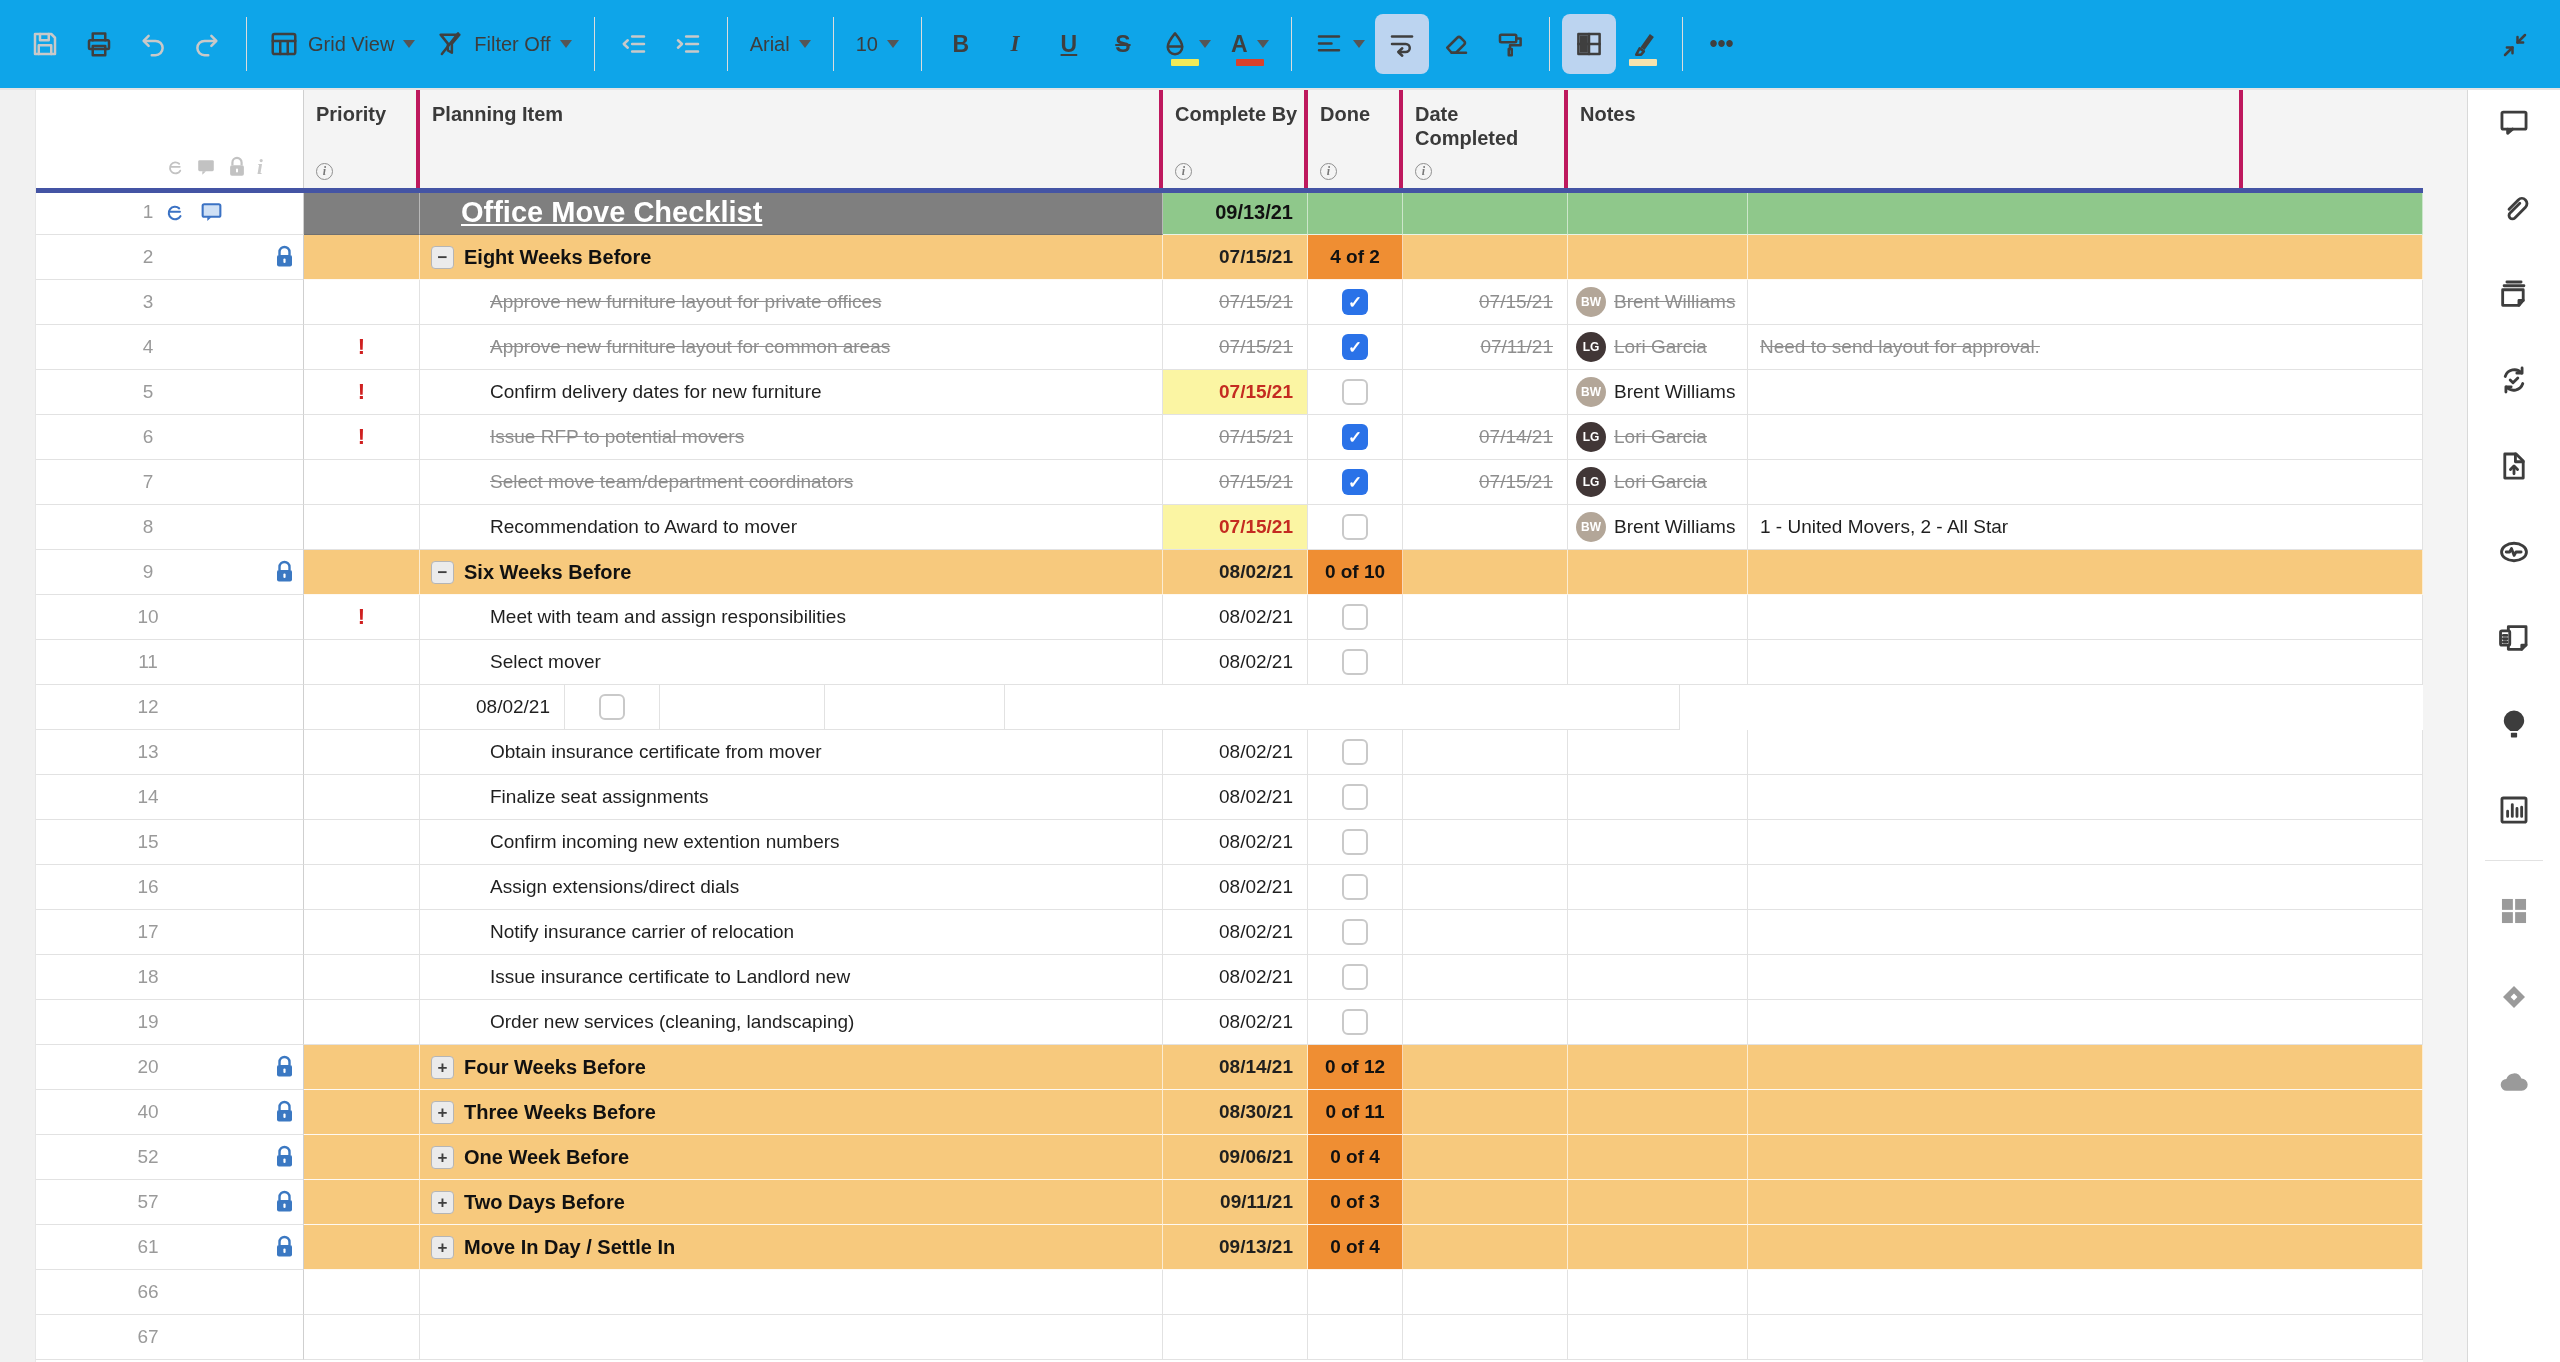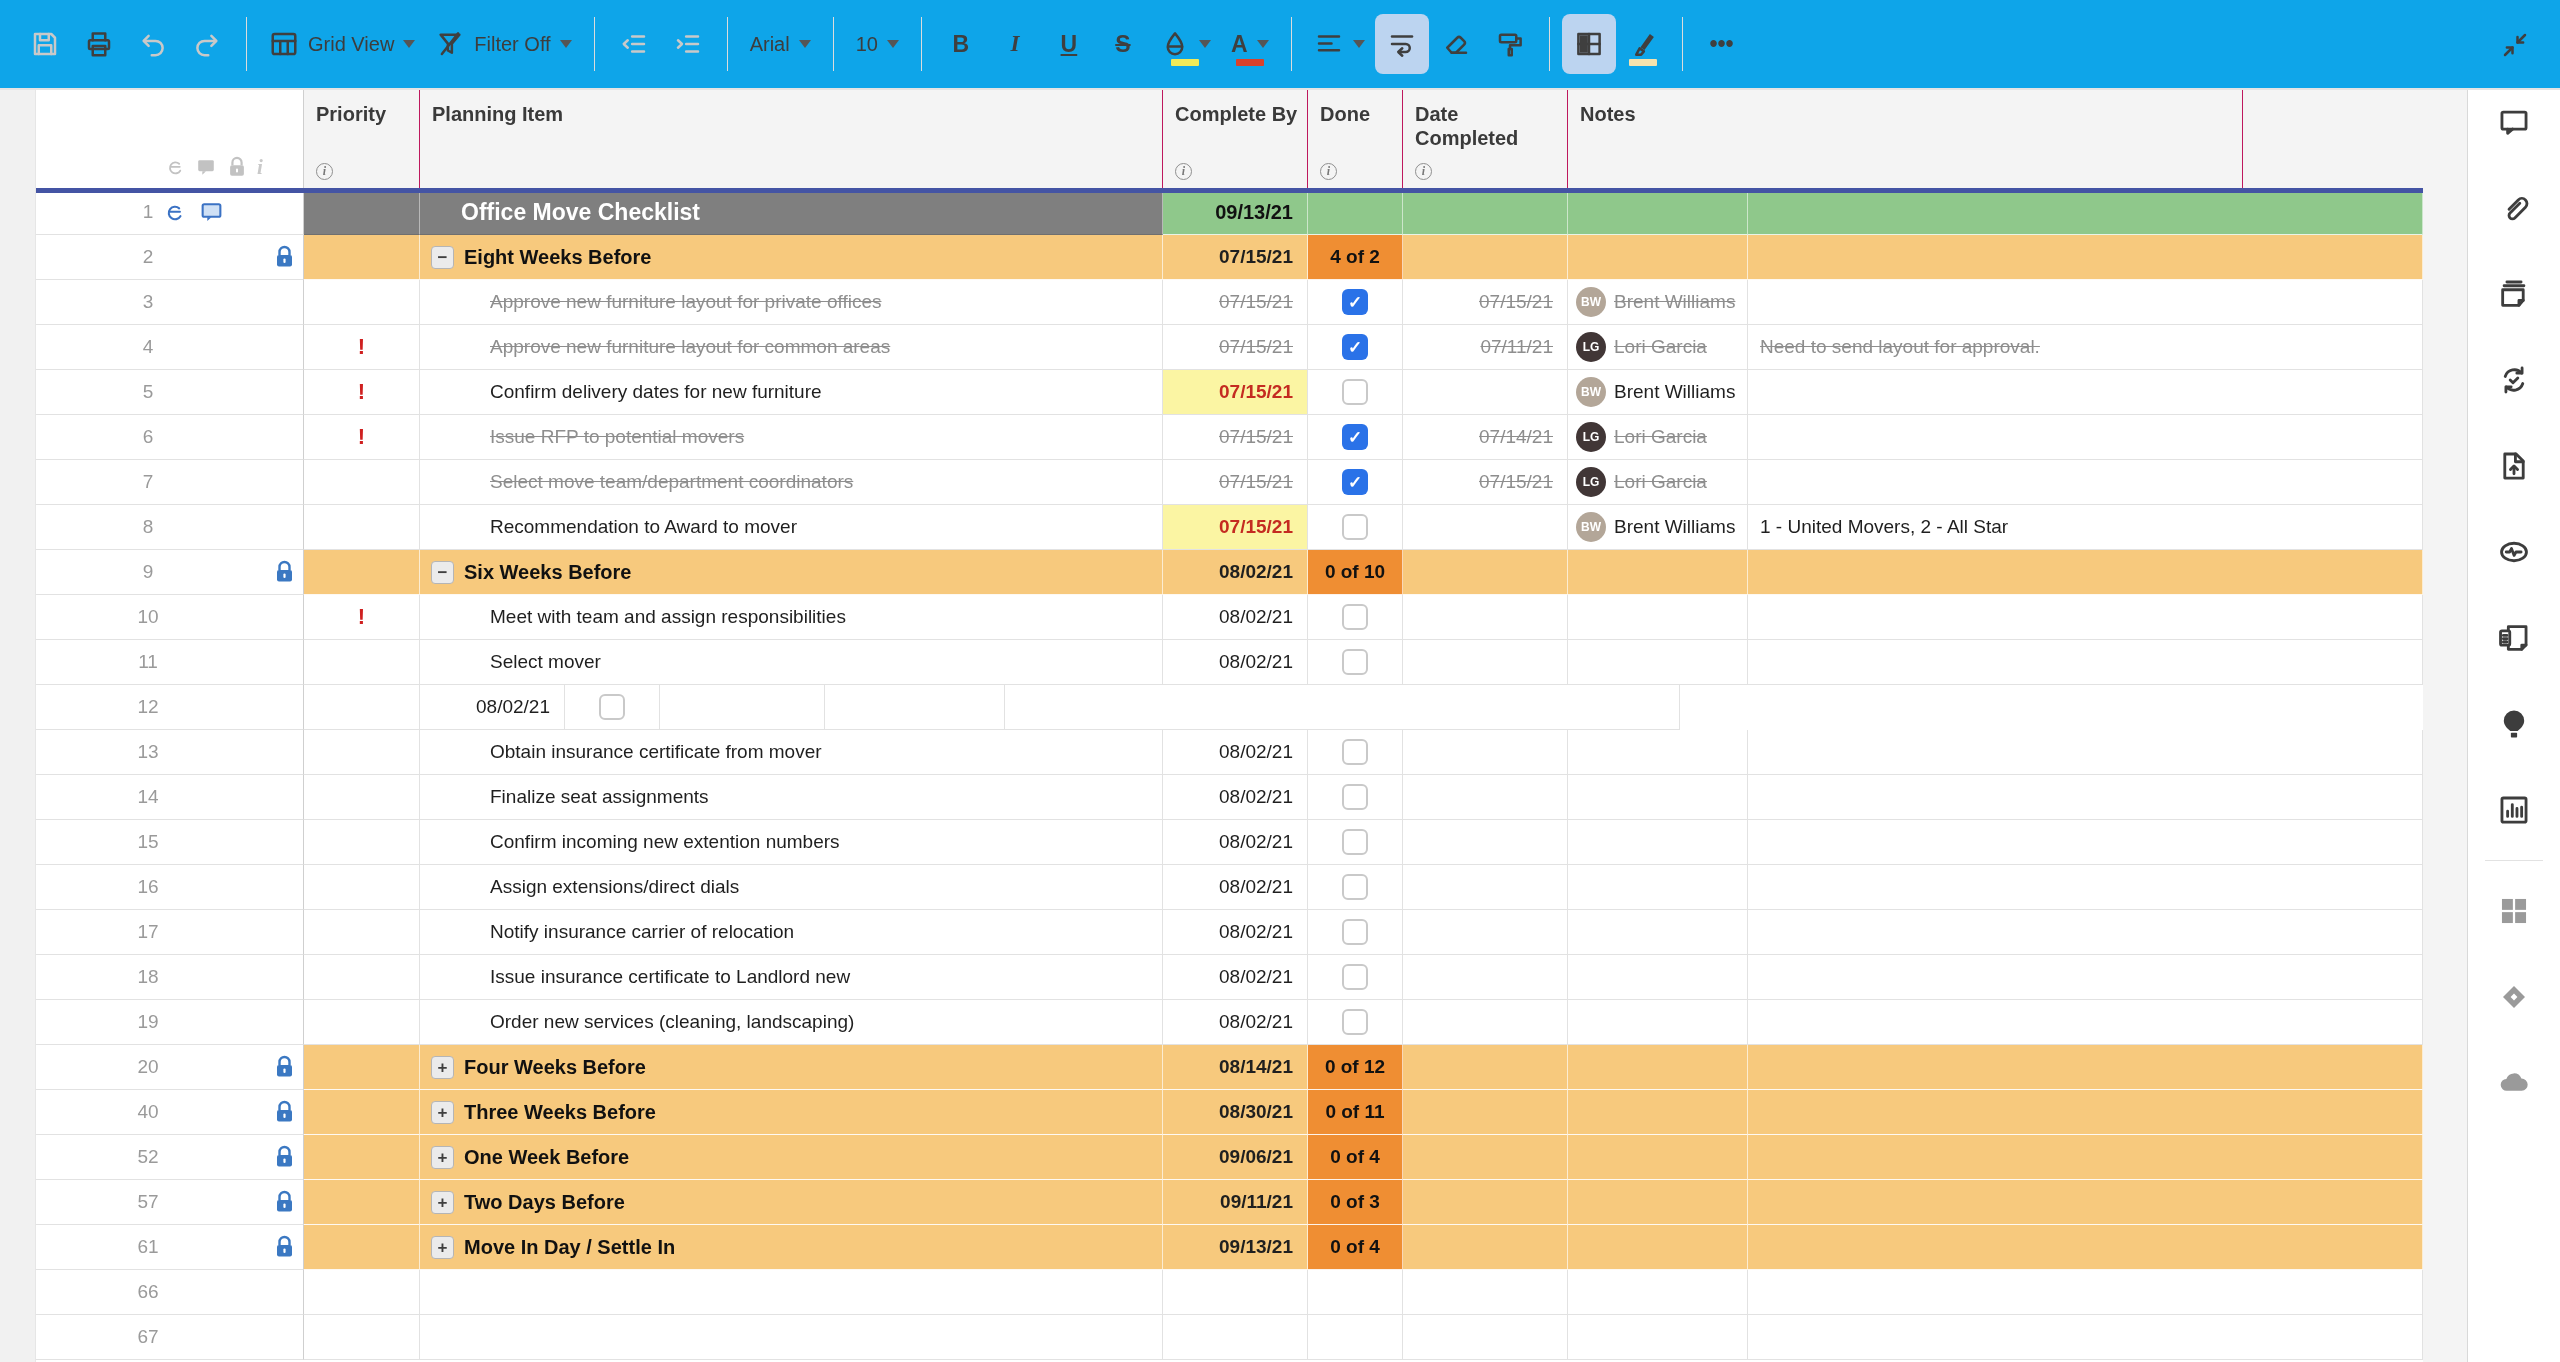--- a/index.html
+++ b/index.html
@@ -28,21 +28,21 @@
   .gridwrap { position:relative; width:2387px; background:#fff; }
   .gap { width:44px; background:#f4f4f4; }
   .rail { width:93px; background:#fff; border-left:1px solid #d9d9d9; display:flex; flex-direction:column; align-items:center; padding-top:14px; gap:50px; }
   .rail-btn { width:36px; height:36px; display:flex; align-items:center; justify-content:center; cursor:pointer; color:#3d3d3d; }
   .rail-btn svg { width:34px; height:34px; display:block; }
   .rail-btn.gray { color:#9a9a9a; }
   .rail-divider { width:58px; height:1px; background:#e2e2e2; margin:-18px 0; }
 
   
   .grid-header { display:flex; height:100px; background:#f4f4f4; }
-  .hcell { position:relative; border-right:1px solid #be185d; padding:12px 6px 0 12px; font-size:20px; font-weight:700; color:#3a3a3a; line-height:1.2; }
+  .hcell { position:relative; border-right:4px solid #be185d; padding:12px 6px 0 12px; font-size:20px; font-weight:700; color:#3a3a3a; line-height:1.2; }
   .hcell .hinfo { position:absolute; left:12px; bottom:10px; }
   .info-badge { display:inline-flex; width:17px; height:17px; border:1.5px solid #8f8f8f; border-radius:50%; color:#777; align-items:center; justify-content:center; font-family:"Liberation Serif", serif; font-style:italic; font-size:12px; }
   .info-badge::after { content:"i"; }
   .corner-icons { position:absolute; left:128px; bottom:10px; display:flex; align-items:center; gap:9px; color:#c2c2c2; }
   .corner-icons svg { width:22px; height:22px; display:block; }
   .corner-i { font-family:"Liberation Serif", serif; font-style:italic; font-size:21px; color:#c9c9c9; }
 
   
   .frozen-line { position:absolute; top:98px; left:0; width:2387px; height:5px; background:var(--c-frozenLine,#4454a4); z-index:4; }
   .grid-body { position:relative; }
@@ -59,21 +59,21 @@
   .rowlock svg { width:21px; height:24px; display:block; }
   .rowicons { position:absolute; left:126px; top:50%; transform:translateY(-50%); display:flex; gap:12px; }
   .rowicons svg { width:25px; height:25px; display:block; }
 
   .bg-titlebar { background:var(--c-titleBar,#7f7f7f); border-right-color:rgba(255,255,255,.45); border-bottom-color:#6f6f6f; }
   .bg-titlegreen { background:var(--c-titleDate,#8fc88b); border-right-color:rgba(255,255,255,.55); border-bottom-color:rgba(255,255,255,.8); font-weight:700; font-size:20px; color:#111; }
   .bg-section { background:var(--c-sectionRow,#f7c97d); border-right-color:rgba(255,255,255,.65); border-bottom-color:rgba(255,255,255,.9); }
   .bg-count { background:var(--c-sectionCount,#ef8e33) !important; font-weight:700; font-size:19px; color:#111; }
   .bg-overdue { background:var(--c-overdueBg,#fbf5a3); color:var(--c-overdueText,#c42b21) !important; font-weight:700; }
 
-  .title-text { color:#fff; font-weight:700; font-size:23px; padding-left:41px; }
+  .title-text { color:#fff; font-weight:700; font-size:29px; padding-left:41px;text-decoration:underline; }
   .section-inner { display:flex; align-items:center; padding-left:11px; gap:10px; font-weight:700; font-size:20px; color:#111; }
   .expander { width:23px; height:23px; background:#ebebeb; border:1px solid #b5b5b5; border-radius:4px; display:flex; align-items:center; justify-content:center; font-size:17px; font-weight:700; color:#3f3f3f; line-height:1; }
   .item-text { padding-left:70px; }
   .dstrike { color:#8e8e8e !important; text-decoration:line-through; }
   .bold { font-weight:700; }
   .priority-flag { color:var(--c-priority,#cf2020); font-weight:800; font-size:22px; }
 
   .cb { width:26px; height:26px; border-radius:6px; flex:0 0 auto; }
   .cb.checked { background:var(--c-checkbox,#2a72e8); display:flex; align-items:center; justify-content:center; }
   .cb.checked::after { content:"✓"; color:#fff; font-size:17px; font-weight:700; }

